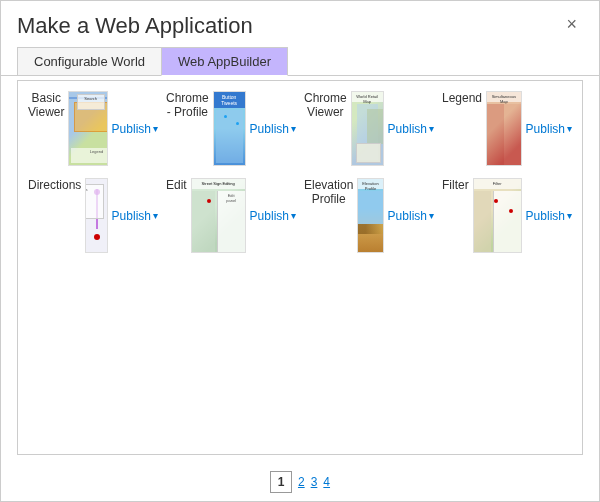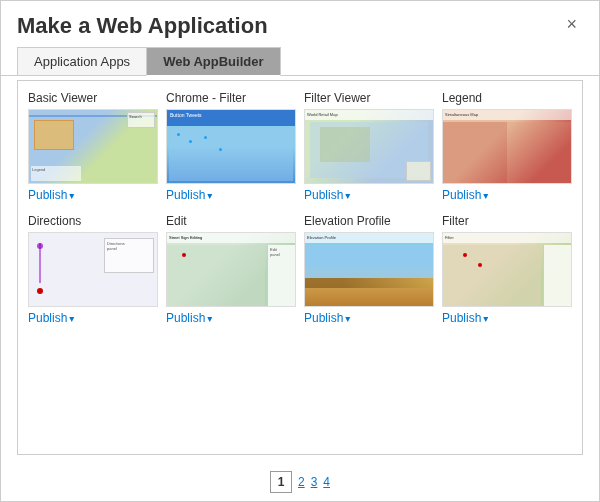--- a/index.html
+++ b/index.html
@@ -23,21 +23,21 @@
     }
     .dialog-header {
       padding: 12px 16px 8px 16px;
       display: flex;
       justify-content: space-between;
       align-items: flex-start;
       border-bottom: none;
     }
     .dialog-title {
       font-size: 22px;
-      font-weight: bold;
+      font-weight: normal;
       color: #333;
     }
     .close-btn {
       background: none;
       border: none;
       font-size: 18px;
       cursor: pointer;
       color: #666;
       line-height: 1;
       padding: 2px 6px;
@@ -51,23 +51,23 @@
     .tab {
       padding: 6px 16px;
       cursor: pointer;
       font-size: 13px;
       border: 1px solid #ccc;
       background: #f5f5f5;
       color: #333;
       margin-bottom: -1px;
     }
     .tab.active {
-      background: #a3a3a3;
+      background: #c4b5fd;
       border-bottom: 1px solid #fff;
-      font-weight: bold;
+      font-weight: normal;
       z-index: 1;
     }
     .tab:first-child {
       border-right: none;
     }
     .description {
       padding: 8px 16px;
       font-size: 12px;
       color: #555;
       line-height: 1.4;
@@ -78,22 +78,22 @@
       padding: 10px;
       flex: 1;
     }
     .grid {
       display: grid;
       grid-template-columns: repeat(4, 1fr);
       gap: 12px 8px;
     }
     .app-item {
       display: flex;
-      flex-direction: column;
       gap: 4px;
+      text-align: center;
     }
     .app-name {
       font-size: 12px;
       color: #333;
       font-weight: normal;
     }
     .app-thumbnail {
       width: 100%;
       height: 75px;
       border: 1px solid #ddd;
@@ -180,21 +180,21 @@
 </head>
 <body>
 
 <div class="dialog">
   <div class="dialog-header">
     <h1 class="dialog-title">Make a Web Application</h1>
     <button class="close-btn">×</button>
   </div>
 
   <div class="tabs">
-    <div class="tab">Application Apps</div>
+    <div class="tab">Configurable World</div>
     <div class="tab active">Web AppBuilder</div>
   </div>
 
 
   <div class="grid-container">
     <div class="grid" id="apps-grid">
     <div class="app-item">
           <div class="app-name">Basic Viewer</div>
           <div class="app-thumbnail thumb-basic">
             <div class="thumb-inner">
@@ -203,39 +203,39 @@
       <div style="position:absolute;top:2px;right:2px;width:28px;height:16px;background:rgba(255,255,255,0.7);border:1px solid #ccc;font-size:4px;padding:1px;color:#333">Search</div>
       <div style="position:absolute;bottom:2px;left:2px;width:50px;height:15px;background:rgba(255,255,255,0.6);font-size:4px;padding:1px;color:#555">Legend</div>
     </div>
           </div>
           <a class="publish-link" href="#">
             <span>Publish</span>
             <span class="publish-arrow">▾</span>
           </a>
         </div>
         <div class="app-item">
-          <div class="app-name">Chrome - Filter</div>
+          <div class="app-name">Chrome - Profile</div>
           <div class="app-thumbnail thumb-chrome">
             <div class="thumb-inner">
       <div style="position:absolute;top:0;left:0;right:0;height:16px;background:rgba(30,100,200,0.8);color:white;font-size:5px;padding:2px 3px">Button Tweets</div>
       <div style="position:absolute;top:18px;left:2px;right:2px;bottom:2px;background:rgba(150,200,240,0.5)">
         <div style="position:absolute;top:5px;left:8px;width:3px;height:3px;border-radius:50%;background:#1da1f2"></div>
         <div style="position:absolute;top:12px;left:20px;width:3px;height:3px;border-radius:50%;background:#1da1f2"></div>
         <div style="position:absolute;top:8px;left:35px;width:3px;height:3px;border-radius:50%;background:#1da1f2"></div>
         <div style="position:absolute;top:20px;left:50px;width:3px;height:3px;border-radius:50%;background:#1da1f2"></div>
       </div>
     </div>
           </div>
           <a class="publish-link" href="#">
             <span>Publish</span>
             <span class="publish-arrow">▾</span>
           </a>
         </div>
         <div class="app-item">
-          <div class="app-name">Filter Viewer</div>
+          <div class="app-name">Chrome Viewer</div>
           <div class="app-thumbnail thumb-classic">
             <div class="thumb-inner">
       <div style="position:absolute;top:0;left:0;right:0;height:10px;background:rgba(255,255,255,0.7);font-size:4px;padding:2px;color:#333">World Retail Map</div>
       <div style="position:absolute;top:12px;left:5px;right:5px;bottom:5px;background:rgba(180,210,240,0.5)">
         <div style="position:absolute;top:5px;left:10px;width:50px;height:35px;background:rgba(180,200,160,0.6)"></div>
       </div>
       <div style="position:absolute;bottom:2px;right:2px;width:25px;height:20px;background:rgba(240,240,220,0.8);border:1px solid #ccc"></div>
     </div>
           </div>
           <a class="publish-link" href="#">

